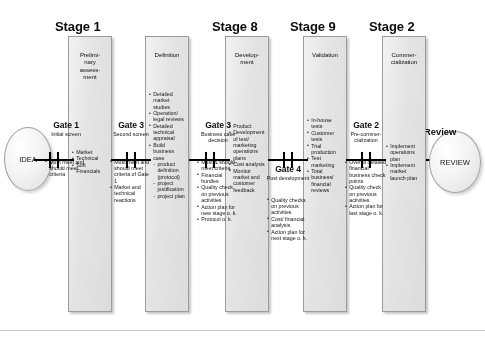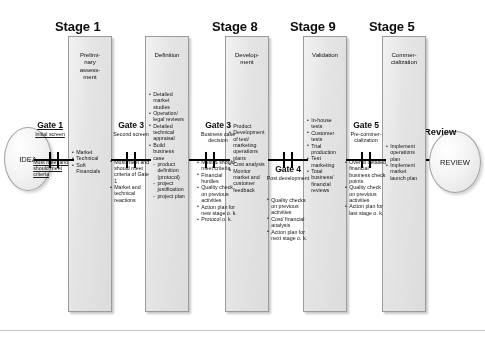--- a/index.html
+++ b/index.html
@@ -235,23 +235,23 @@
 
   <div class="stage-col" style="left:382px;">
     <div class="stage-title">Commer-<br>cialization</div>
     <div class="stage-bullets" style="top:106px;">
       <ul class="bl">
           <li>Implement operations plan</li>
           <li>Implement market launch plan</li>
         </ul>
     </div>
   </div>
-  <div class="stage-header" style="left:369px;">Stage 5</div>
-
-  <div class="gate-col" style="left:28px;text-decoration:underline;">
+  <div class="stage-header" style="left:369px;">Stage 2</div>
+
+  <div class="gate-col" style="left:44px;">
     <div class="gate-name">Gate 1</div>
     <div class="gate-sub">Initial screen</div>
     <div class="gate-bullets" style="margin-top:22px;">
       <ul class="bl">
           <li>Must meet and should meet criteria</li>
         </ul>
     </div>
   </div>
   <div class="gate-glyph" style="left:34px;top:152px;width:40px;">
     <div class="rail"></div>
@@ -305,21 +305,21 @@
         </ul>
     </div>
   </div>
   <div class="gate-glyph" style="left:268px;top:152px;width:40px;">
     <div class="rail"></div>
     <div class="plate p1"></div>
     <div class="plate p2"></div>
   </div>
 
   <div class="gate-col" style="left:344px;">
-    <div class="gate-name">Gate 5</div>
+    <div class="gate-name">Gate 2</div>
     <div class="gate-sub">Pre-commer-<br>cialization</div>
     <div class="gate-bullets" style="margin-top:16px;">
       <ul class="bl">
           <li>Overall detailed financial business check points</li>
           <li>Quality check on previous activities</li>
           <li>Action plan for last stage o. k.</li>
         </ul>
     </div>
   </div>
   <div class="gate-glyph" style="left:346px;top:152px;width:40px;">

